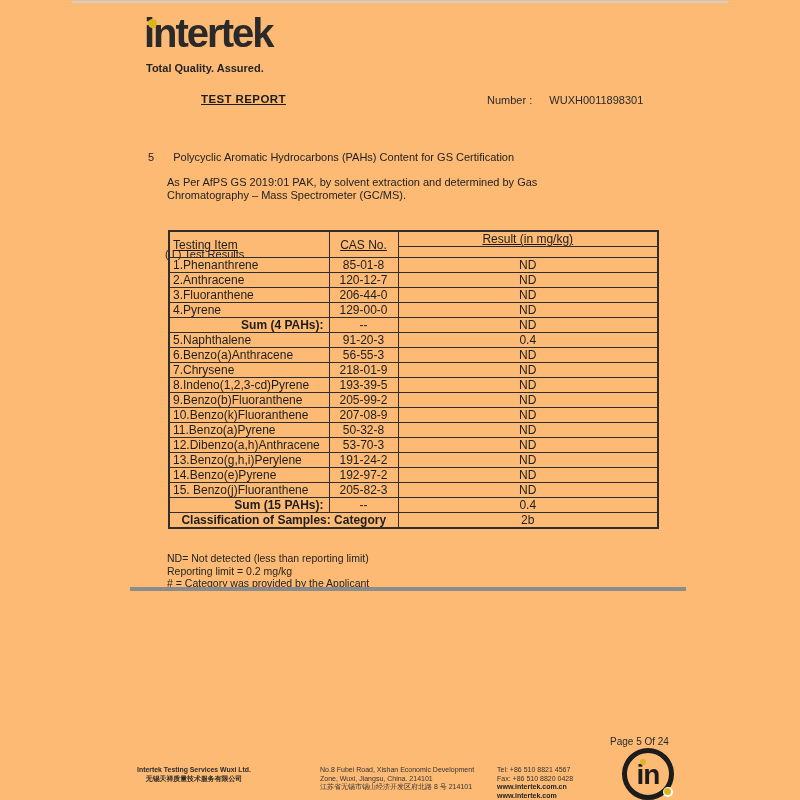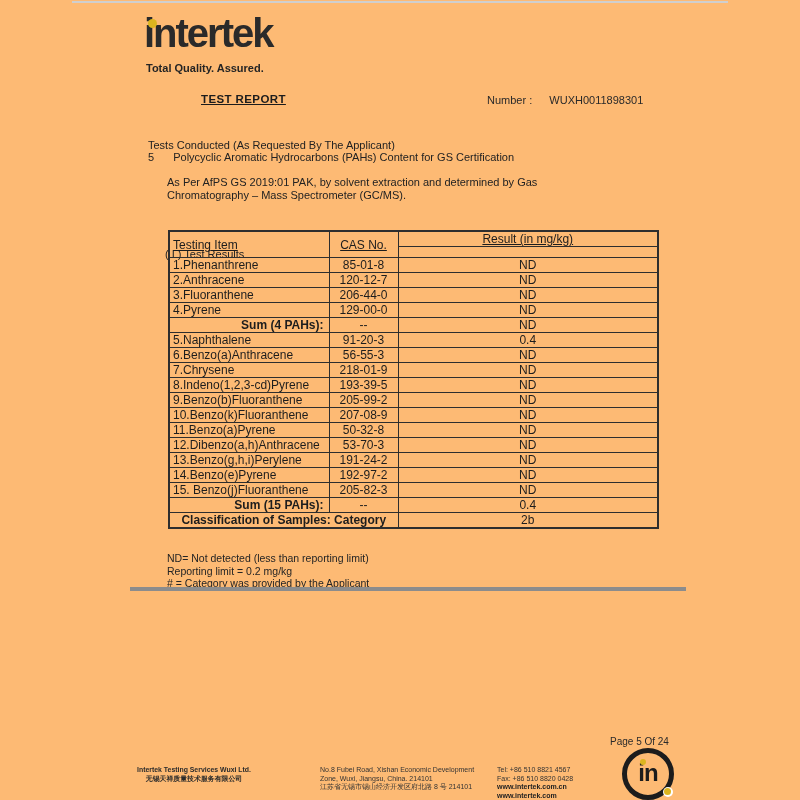--- a/index.html
+++ b/index.html
@@ -55,21 +55,21 @@
   
   .f-left { position: absolute; left: 124px; top: 766px; width: 140px; text-align: center;
             font-size: 6.9px; font-weight: 700; line-height: 8.5px; color: #2b2b2b; }
   .f-mid { position: absolute; left: 320px; top: 766px; font-size: 7px; line-height: 8.6px; color: #333; }
   .f-right { position: absolute; left: 497px; top: 766px; font-size: 7px; line-height: 8.6px; color: #333; }
   .f-right .web { font-weight: 700; color: #222; }
 
   .mark { position: absolute; left: 622px; top: 748px; width: 52px; height: 52px; }
   .mark .ring { position: absolute; inset: 0; border: 5px solid #1c1c1c; border-radius: 50%; }
   .mark .letters { position: absolute; left: 0; top: 13px; width: 52px; text-align: center;
-                   font-size: 24px; font-weight: 700; letter-spacing: -1px; color: #1c1c1c; line-height: 1; }
+                   font-size: 28px; font-weight: 700; letter-spacing: -1px; color: #1c1c1c; line-height: 1; }
   .mark .dot-i { position: absolute; left: 18px; top: 11px; width: 6px; height: 6px;
                  border-radius: 50%; background: #dcb51f; }
   .mark .gap { position: absolute; right: 1px; bottom: 3px; width: 10px; height: 10px;
                border-radius: 50%; background: #fff; }
   .mark .dot-ring { position: absolute; right: 3px; bottom: 5px; width: 7px; height: 7px;
                     border-radius: 50%; background: #dcb51f; }
 </style>
 </head>
 <body>
 
@@ -82,21 +82,20 @@
     <span class="i-dot"></span>
   </div>
   <div class="tagline">Total Quality. Assured.</div>
 
   <div class="report-title">TEST REPORT</div>
   <div class="number-line">
     <span>Number :</span>
     <span class="num-val">WUXH0011898301</span>
   </div>
 
-  <div class="intro-line1">Tests Conducted (As Requested By The Applicant)</div>
   <div class="intro-line2">
     <span>5</span>
     <span class="sec-title">Polycyclic Aromatic Hydrocarbons (PAHs) Content for GS Certification</span>
   </div>
   <div class="method">As Per AfPS GS 2019:01 PAK, by solvent extraction and determined by Gas Chromatography – Mass Spectrometer (GC/MS).</div>
   <div class="results-label">( I ) Test Results</div>
 
   <table class="results">
     <colgroup>
         <col class="c1">

